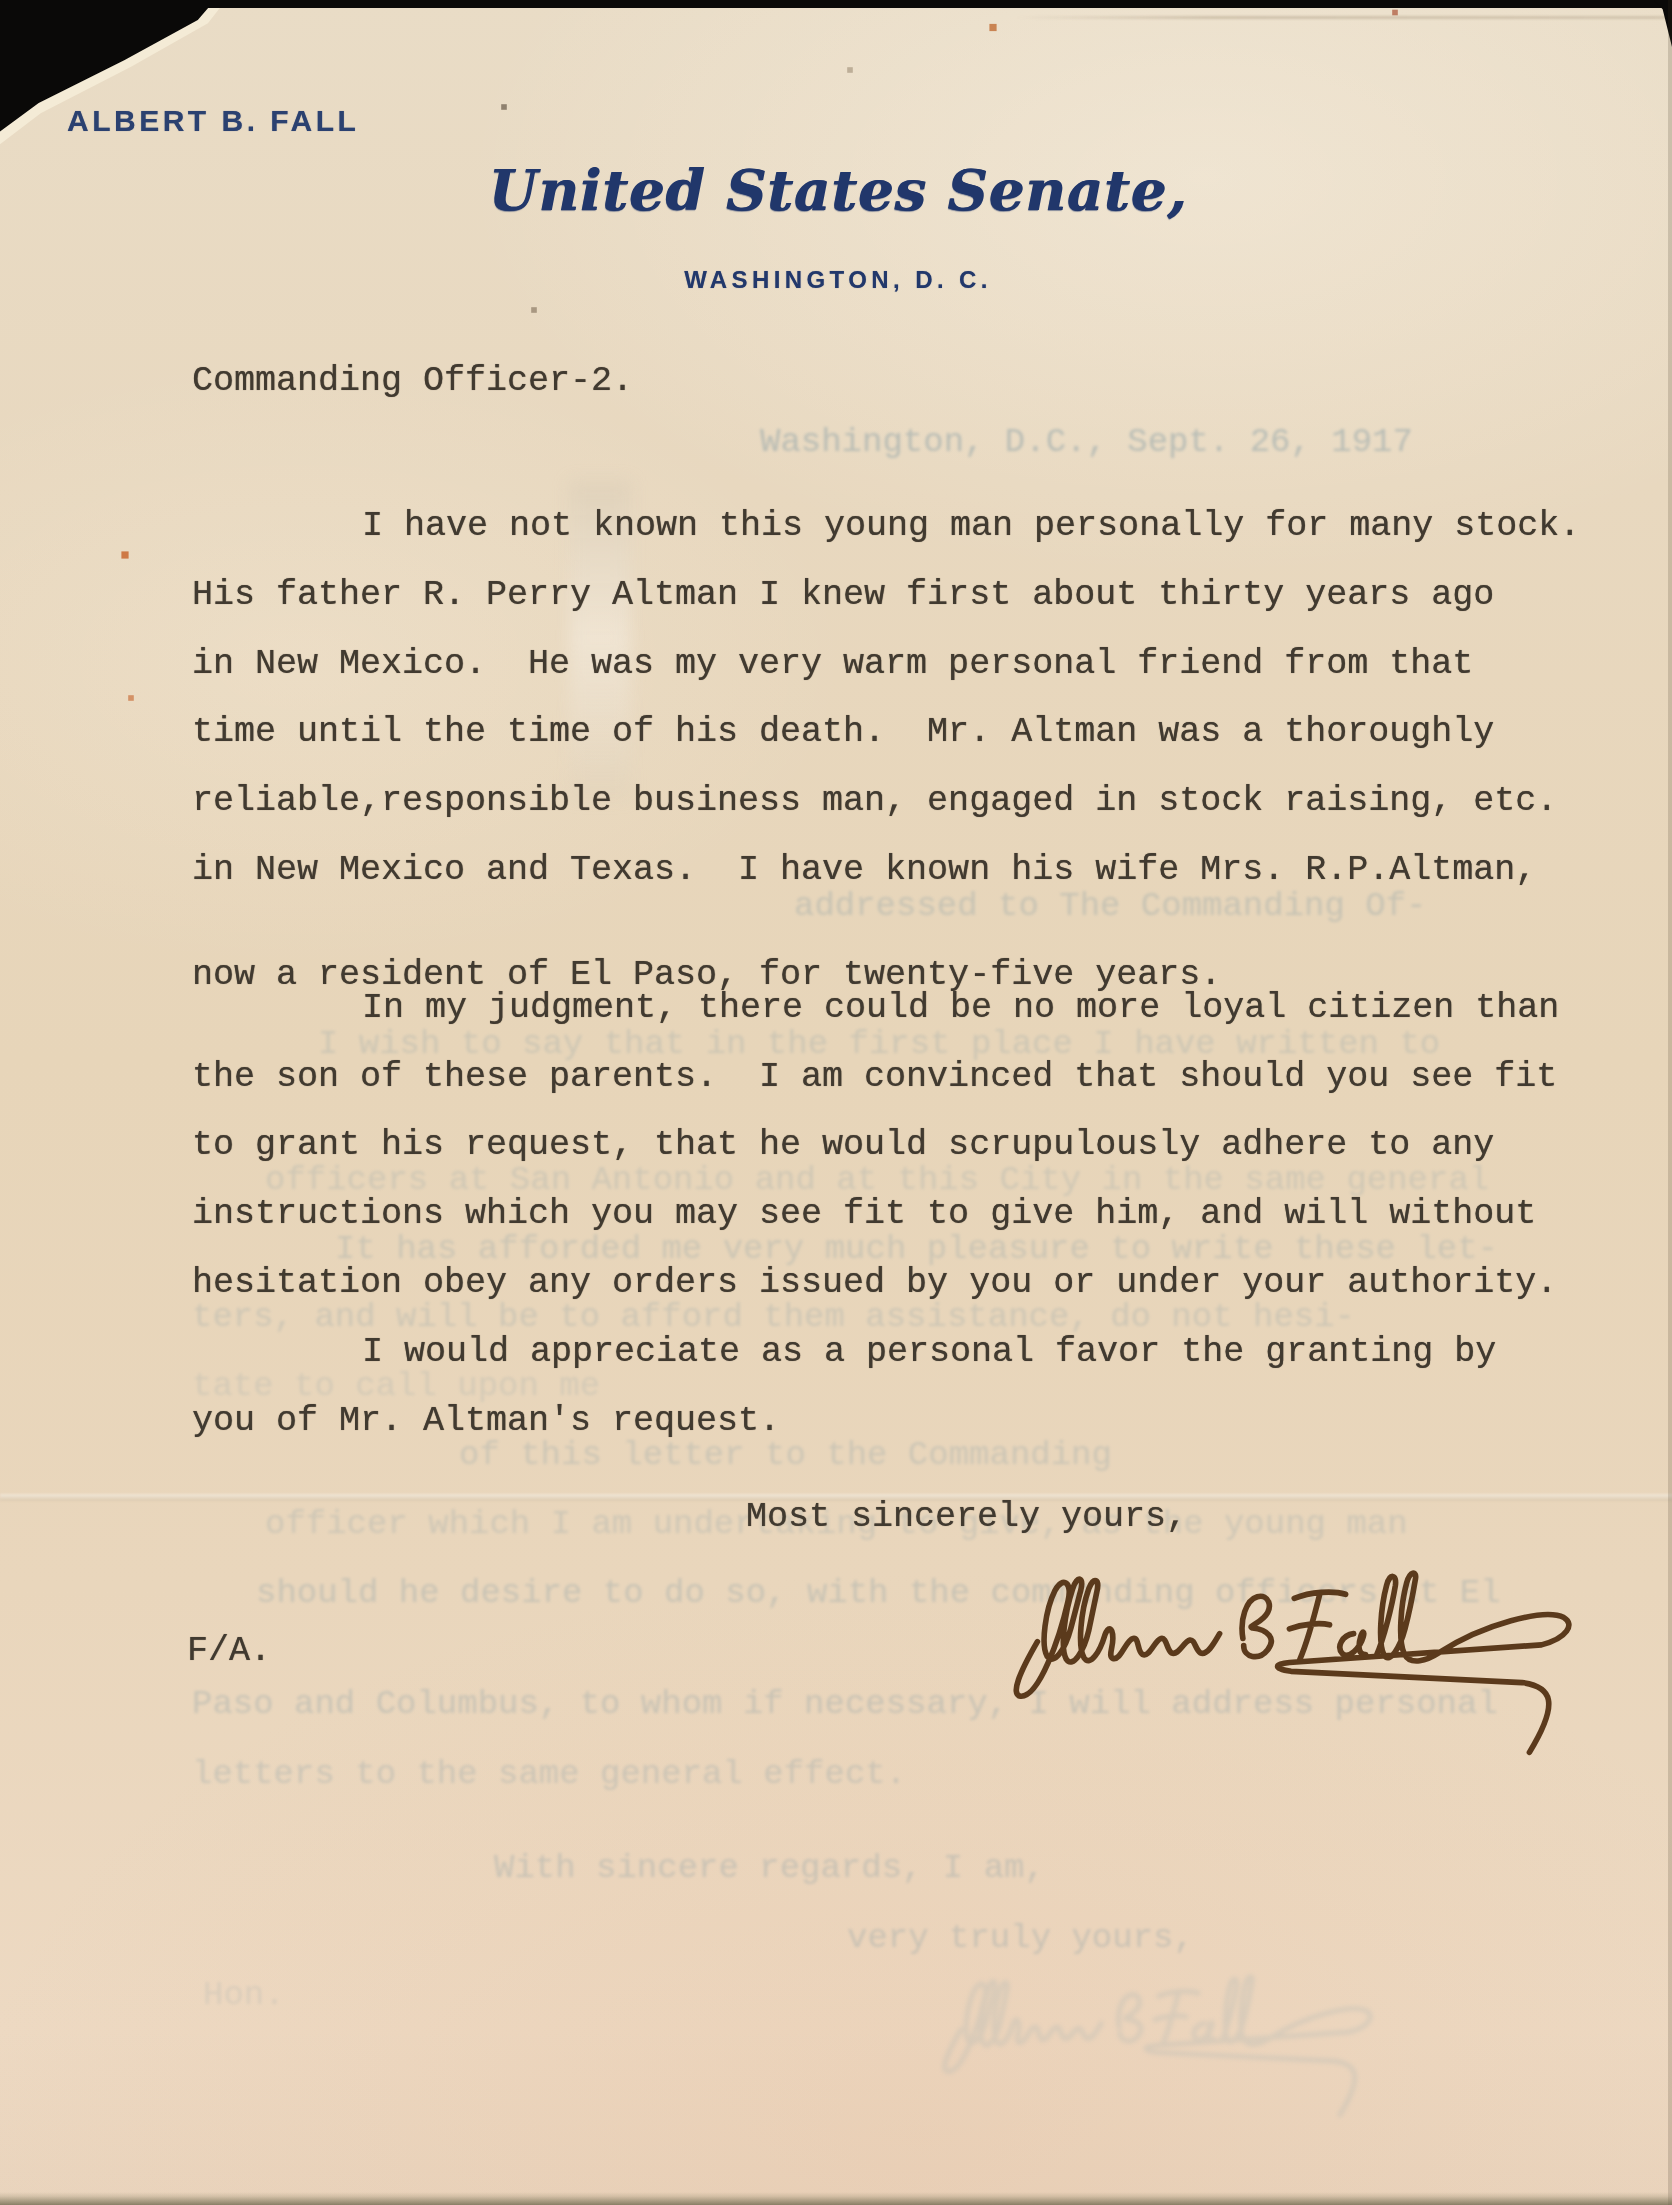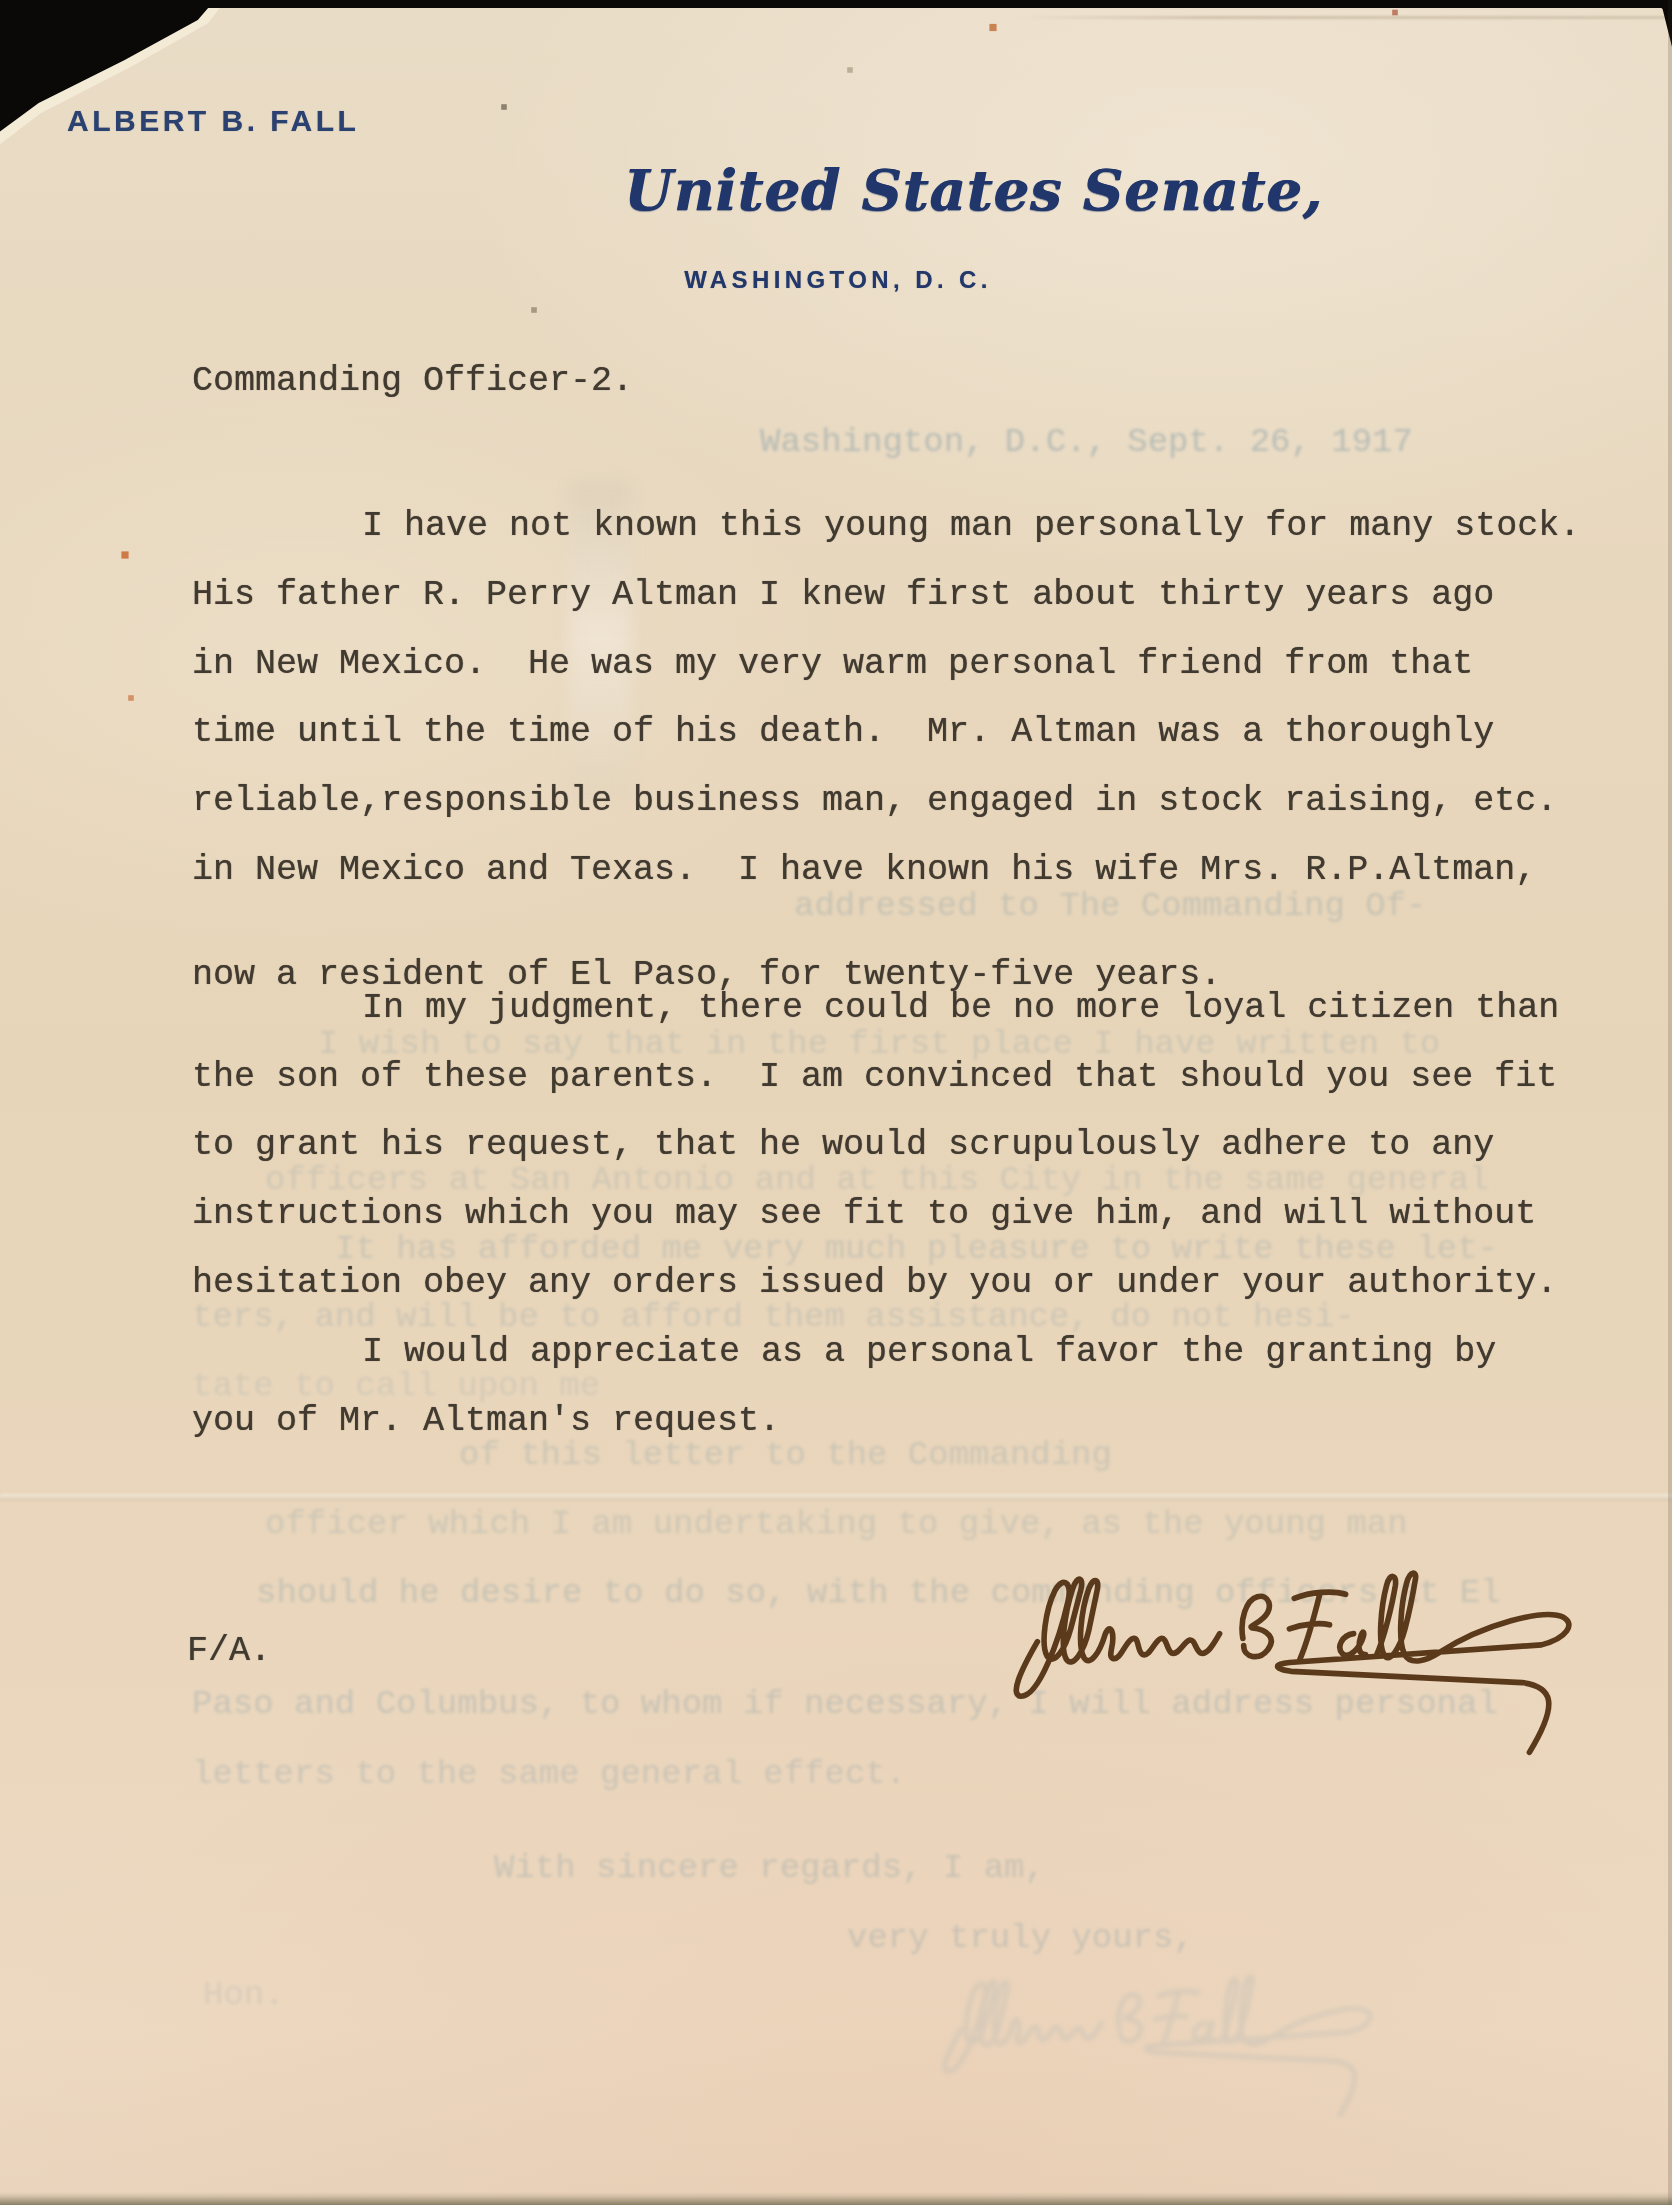--- a/index.html
+++ b/index.html
@@ -38,21 +38,21 @@
                1394px 11.5px 0 1.8px rgba(160,60,30,0.6),
                124px 554px 0 2.6px rgba(196,88,28,0.75),
                130px 697px 0 1.8px rgba(196,96,40,0.6),
                503px 106px 0 1.8px rgba(70,55,40,0.55),
                533px 309px 0 1.8px rgba(90,70,50,0.45),
                849px 69px 0 1.8px rgba(120,100,75,0.4);}
   
   .sender{position:absolute;left:67px;top:104px;
     font-family:"Liberation Sans","DejaVu Sans",sans-serif;font-weight:bold;
     font-size:30px;letter-spacing:3.5px;color:#2b4170;text-shadow:0 0 0.9px rgba(43,65,112,0.6);}
-  .org{position:absolute;left:353px;top:157px;width:970px;text-align:right;
+  .org{position:absolute;left:353px;top:157px;width:970px;text-align:center;
     font-family:"DejaVu Serif","Liberation Serif",serif;font-style:italic;font-weight:bold;
     font-size:56px;color:#21376b;letter-spacing:0.9px;
     text-shadow:0.9px 0 0 #21376b,0 0.9px 0.9px rgba(33,55,107,0.5);}
   .city{position:absolute;left:353px;top:266px;width:970px;text-align:center;
     font-family:"Liberation Sans","DejaVu Sans",sans-serif;font-weight:bold;
     font-size:24px;letter-spacing:4.4px;color:#22386b;text-shadow:0 0 0.9px rgba(34,56,107,0.55);}
   
   .type,.type-line{position:absolute;white-space:pre;font-size:35px;line-height:1;
     color:#413a30;text-shadow:0 0 0.9px rgba(58,50,40,0.65),0.4px 0.4px 0 rgba(58,50,40,0.25);}
   
@@ -111,20 +111,21 @@
         <div class="type-line" style="left: 192px; top: 922px; margin-top: 36px;">now a resident of El Paso, for twenty-five years.</div>
         <div class="type-line" style="left: 362px; top: 991px;">In my judgment, there could be no more loyal citizen than</div>
         <div class="type-line" style="left: 192px; top: 1060px;">the son of these parents.  I am convinced that should you see fit</div>
         <div class="type-line" style="left: 192px; top: 1128px;">to grant his request, that he would scrupulously adhere to any</div>
         <div class="type-line" style="left: 192px; top: 1197px;">instructions which you may see fit to give him, and will without</div>
         <div class="type-line" style="left: 192px; top: 1266px;">hesitation obey any orders issued by you or under your authority.</div>
         <div class="type-line" style="left: 362px; top: 1335px;">I would appreciate as a personal favor the granting by</div>
         <div class="type-line" style="left: 192px; top: 1404px;">you of Mr. Altman's request.</div>
       </div>
 
+    <div class="type" style="left: 746px; top: 1500px;">Most sincerely yours,</div>
 
     <svg class="signature" width="618" height="233" viewBox="0 0 770 290">
       <path d="M84,124 C62,162 50,190 63,192 C86,194 112,118 122,74 C128,50 116,42 106,60 C94,84 88,128 96,142 C104,154 118,136 126,106 L138,60 C142,44 134,40 128,58 C118,88 112,132 120,146 C128,158 142,136 148,110 L158,62 C162,46 154,42 148,58 C138,86 134,130 142,144 C150,156 162,136 168,116 C172,104 178,106 178,120 C178,132 172,142 178,145 C188,148 194,122 203,120 C211,118 208,136 215,140 C224,144 230,122 238,120 C245,118 245,134 251,138 C260,142 266,124 274,122 C280,121 281,134 287,138 C296,142 305,124 311,114 M340,120 C336,96 344,72 358,68 C372,64 379,81 366,94 C357,103 346,105 352,107 C371,109 382,120 371,134 C360,148 341,144 341,129 M404,70 C424,62 452,60 468,65 M436,64 C428,96 418,130 411,146 M398,108 C414,102 436,100 448,103 M478,114 C464,116 456,130 464,139 C472,146 486,132 490,118 C492,111 489,110 487,117 C483,130 484,141 493,140 M506,142 C516,120 526,78 530,54 C532,40 523,38 519,54 C512,80 508,126 516,141 C523,152 536,131 542,108 C548,85 553,58 555,46 C557,35 548,36 544,51 C537,77 533,122 541,139 C549,155 570,147 584,138 C640,102 716,82 740,94 C754,102 744,120 712,128 L398,150 C378,152 378,158 400,161 L688,175 C724,180 736,198 697,262" fill="none" stroke="#4e2d0e" stroke-width="7" stroke-opacity="0.92" stroke-linecap="round" stroke-linejoin="round"></path>
     </svg>
 
     <div class="type" style="left: 187px; top: 1634px;">F/A.</div>
 
     <div class="tear-light"></div>
     <div class="tear-black"></div>
     <div class="top-strip"></div>

